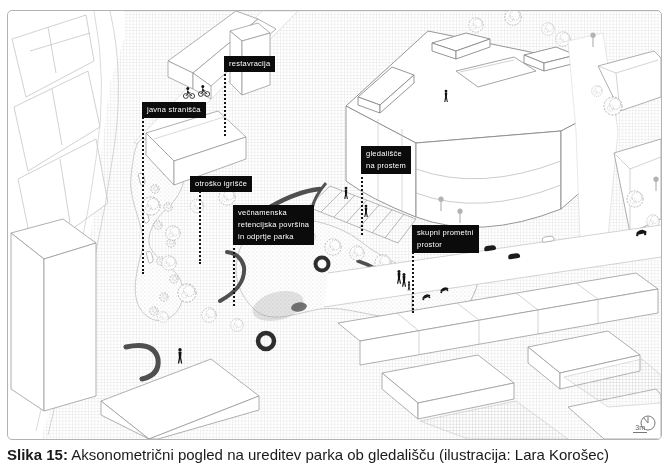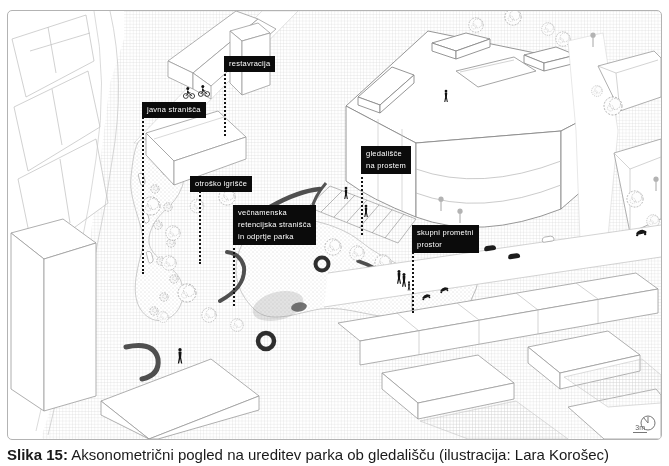--- a/index.html
+++ b/index.html
@@ -278,21 +278,21 @@
       <span>restavracija</span>
     </div>
     <div class="ann" style="left:134px;top:91px;">
       <span>javna stranišča</span>
     </div>
     <div class="ann" style="left:182px;top:165px;">
       <span>otroško igrišče</span>
     </div>
     <div class="ann" style="left:225px;top:194px;">
       <span>večnamenska</span>
-      <span>retencijska stranišča</span>
+      <span>retencijska površina</span>
       <span>in odprtje parka</span>
     </div>
     <div class="ann" style="left:404px;top:214px;">
       <span>skupni prometni</span>
       <span>prostor</span>
     </div>
     <div class="ann" style="left:353px;top:135px;">
       <span>gledališče</span>
       <span>na prostem</span>
     </div>

